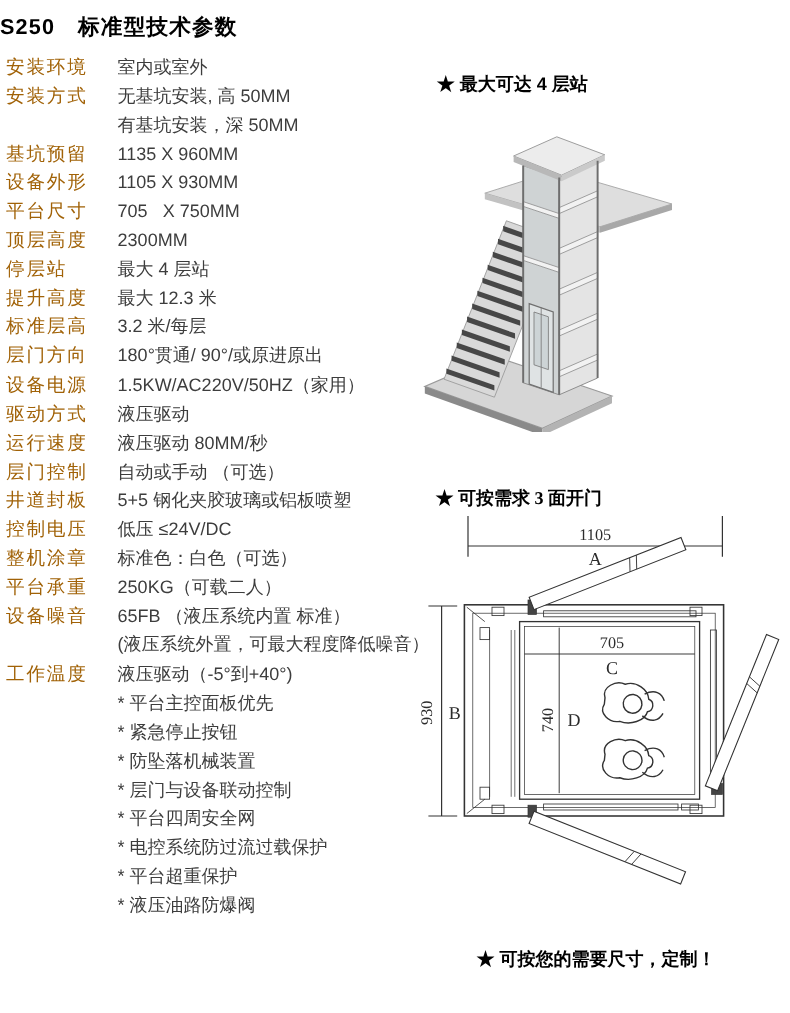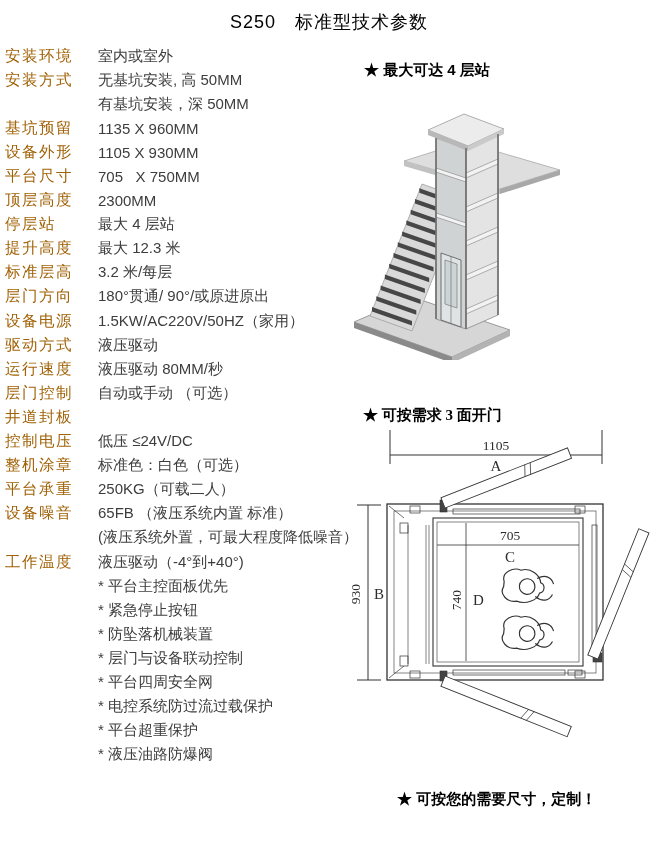--- a/index.html
+++ b/index.html
@@ -1,22 +1,22 @@
 <!DOCTYPE html>
 <html><head>
 <meta charset="utf-8">
 <style>
   html,body{margin:0;padding:0;background:#ffffff;}
   .page{
     position:relative;width:658px;height:844px;background:#fff;overflow:hidden;
     font-family:"Liberation Sans",sans-serif;color:#3d3d3d;
   }
   .title{
-    position:absolute;top:10px;left:0;width:100%;margin:0;text-align:center;
-    font-size:18px;font-weight:normal;color:#000;letter-spacing:1px;
+    position:absolute;top:10px;left:0;width:100%;margin:0;
+    font-size:18px;font-weight:bold;color:#000;letter-spacing:1px;
   }
   .spec-table{position:absolute;left:5px;top:44px;width:340px;}
   .spec-row{display:flex;height:24.1px;align-items:center;}
   .spec-label{
     flex:none;width:93px;font-size:15.5px;letter-spacing:1.5px;color:#a16207;white-space:pre;
   }
   .spec-value{font-size:15px;color:#3d3d3d;white-space:pre;}
   .caption{
     position:absolute;font-size:15px;font-weight:bold;color:#000;white-space:pre;
   }
@@ -108,20 +108,21 @@
       </div>
 
       <div class="spec-row">
         <div class="spec-label">层门控制</div>
         <div class="spec-value">自动或手动 （可选）</div>
       </div>
 
 
       <div class="spec-row">
         <div class="spec-label">井道封板</div>
+        <div class="spec-value">5+5 钢化夹胶玻璃或铝板喷塑</div>
       </div>
 
       <div class="spec-row">
         <div class="spec-label">控制电压</div>
         <div class="spec-value">低压 ≤24V/DC</div>
       </div>
 
       <div class="spec-row">
         <div class="spec-label">整机涂章</div>
         <div class="spec-value">标准色：白色（可选）</div>
@@ -137,21 +138,21 @@
         <div class="spec-value">65FB （液压系统内置 标准）</div>
       </div>
 
       <div class="spec-row">
         <div class="spec-label"></div>
         <div class="spec-value">(液压系统外置，可最大程度降低噪音）</div>
       </div>
 
       <div class="spec-row">
         <div class="spec-label">工作温度</div>
-        <div class="spec-value">液压驱动（-4°到+40°)</div>
+        <div class="spec-value">液压驱动（-5°到+40°)</div>
       </div>
 
 
       <div class="spec-row">
         <div class="spec-label"></div>
         <div class="spec-value">* 平台主控面板优先</div>
       </div>
 
       <div class="spec-row">
         <div class="spec-label"></div>

